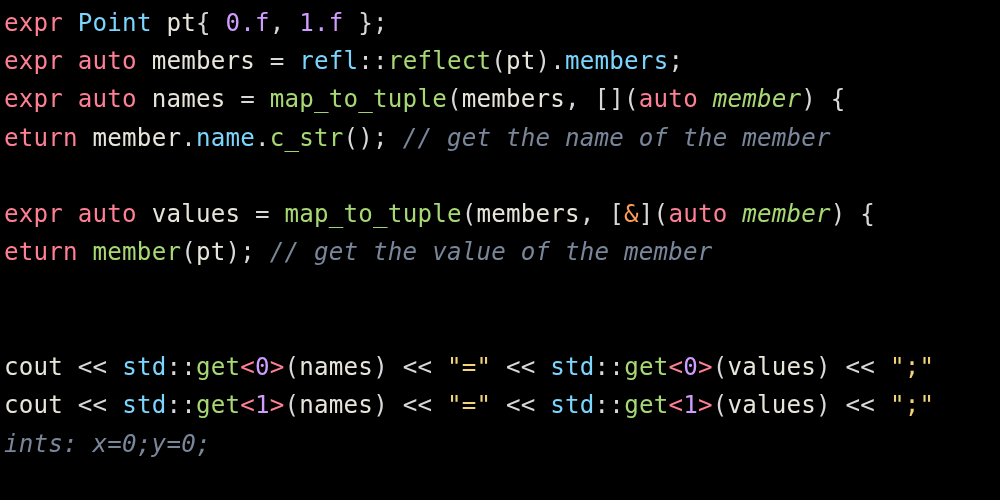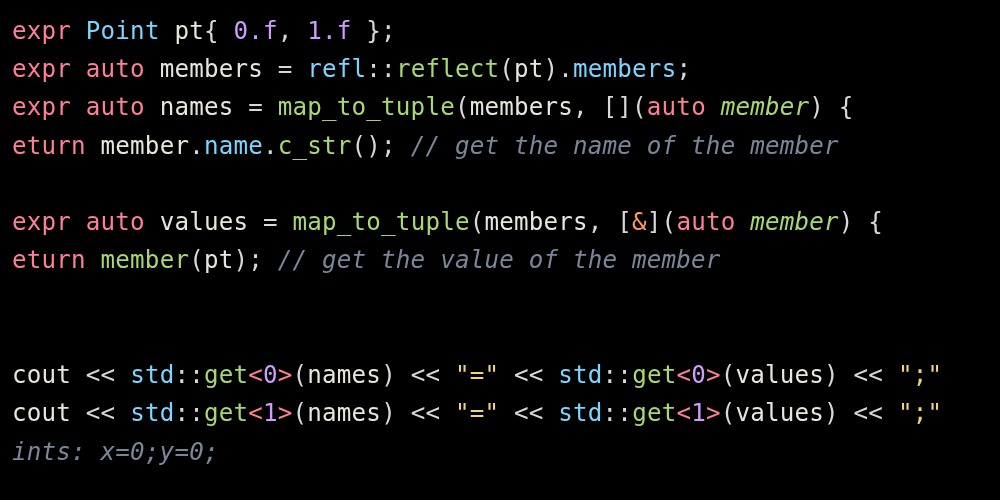--- a/index.html
+++ b/index.html
@@ -4,21 +4,21 @@
 <style>
   html, body {
     margin: 0;
     padding: 0;
     width: 1000px;
     height: 500px;
     overflow: hidden;
     background: #000000;
   }
   pre.code {
-    margin: 12px;
+    margin: 4px;
     padding: 0;
     font-family: "Menlo", "Consolas", "DejaVu Sans Mono", monospace;
     font-size: 24.2px;
     line-height: 1.58;
     color: #d8d8d8;
     white-space: pre;
     letter-spacing: 0.2px;
   }
   .kw   { color: #ff7f94; }               
   .type { color: #7bd6ff; }               

